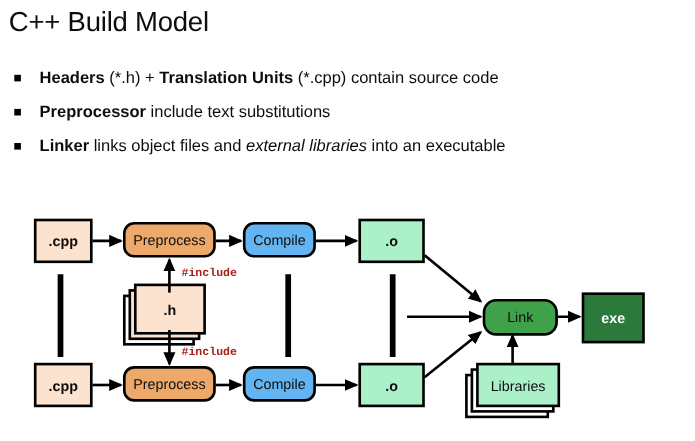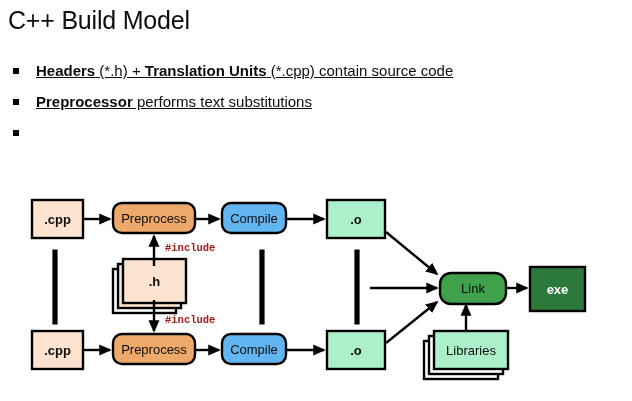--- a/index.html
+++ b/index.html
@@ -38,21 +38,20 @@
     width: 616px;
   }
   .bullet-row {
     position: relative;
     height: 31px;
     line-height: 31px;
     padding-left: 28px;
     font-size: 15px;
     color: #0d0d0d;
     white-space: nowrap;
-    text-decoration: underline;
   }
   .bullet-marker {
     position: absolute;
     left: 5px;
     top: 13px;
     width: 6px;
     height: 6px;
     background: #000000;
   }
   .bullet-row .b { font-weight: bold; }
@@ -98,24 +97,25 @@
 
   <div class="slide-title">C++ Build Model</div>
 
   <div class="bullets">
     <div class="bullet-row">
       <span class="bullet-marker"></span>
       <span class="rich"><span class="b">Headers</span><span class="n"> (*.h) + </span><span class="b">Translation Units</span><span class="n"> (*.cpp) contain source code</span></span>
     </div>
     <div class="bullet-row">
       <span class="bullet-marker"></span>
-      <span class="rich"><span class="b">Preprocessor</span><span class="n"> performs text substitutions</span></span>
+      <span class="rich"><span class="b">Preprocessor</span><span class="n"> include text substitutions</span></span>
     </div>
     <div class="bullet-row">
       <span class="bullet-marker"></span>
+      <span class="rich"><span class="b">Linker</span><span class="n"> links object files and </span><span class="i">external libraries</span><span class="n"> into an executable</span></span>
     </div>
   </div>
 
   <svg id="diagram" viewBox="0 0 632 213" width="632" height="213">
     <defs>
       <marker id="arrow" viewBox="0 0 10 10" refX="8.6" refY="5" markerWidth="5.2" markerHeight="5.2" orient="auto-start-reverse">
         <path d="M 0 0.6 L 10 5 L 0 9.4 z" fill="#000000"></path>
       </marker>
     </defs>
 

